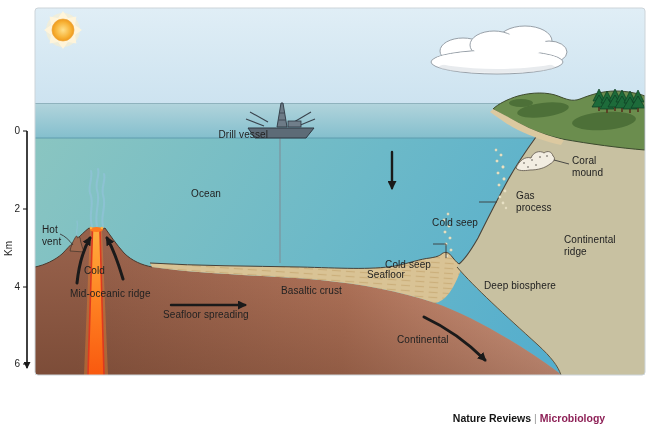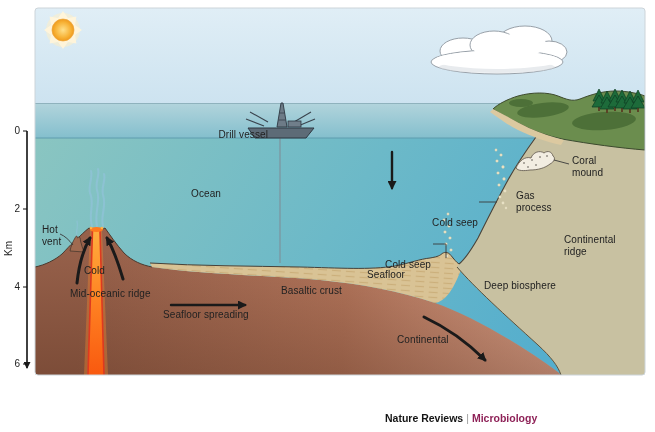--- a/index.html
+++ b/index.html
@@ -5,21 +5,21 @@
   html,body{margin:0;padding:0;background:#fff;}
   #fig{position:relative;width:655px;height:432px;background:#fff;overflow:hidden;
        font-family:"Liberation Sans",sans-serif;}
   #scene{position:absolute;left:0;top:0;}
   .lbl{position:absolute;white-space:pre-line;font:10px/1.15 "Liberation Sans",sans-serif;
        color:#222;letter-spacing:.1px;}
   .r{text-align:right;margin-top:22px;}
   .tick{position:absolute;width:14px;text-align:right;font:10px "Liberation Sans",sans-serif;color:#222;}
   #km{position:absolute;left:-7px;top:243px;width:30px;text-align:center;
       transform:rotate(-90deg);font:10px "Liberation Sans",sans-serif;color:#222;}
-  #footer{position:absolute;left:385px;top:412px;width:248px;text-align:left;
+  #footer{position:absolute;left:405px;top:412px;width:248px;text-align:center;
           font:bold 10.5px "Liberation Sans",sans-serif;color:#141414;}
   #footer .sep{color:#9a9a9a;font-weight:normal;padding:0 3px;}
   #footer .jr{color:#8e2157;}
 </style>
 </head>
 <body>
 
 <div id="fig">
 
 <svg id="scene" width="655" height="432" viewBox="0 0 655 432">

